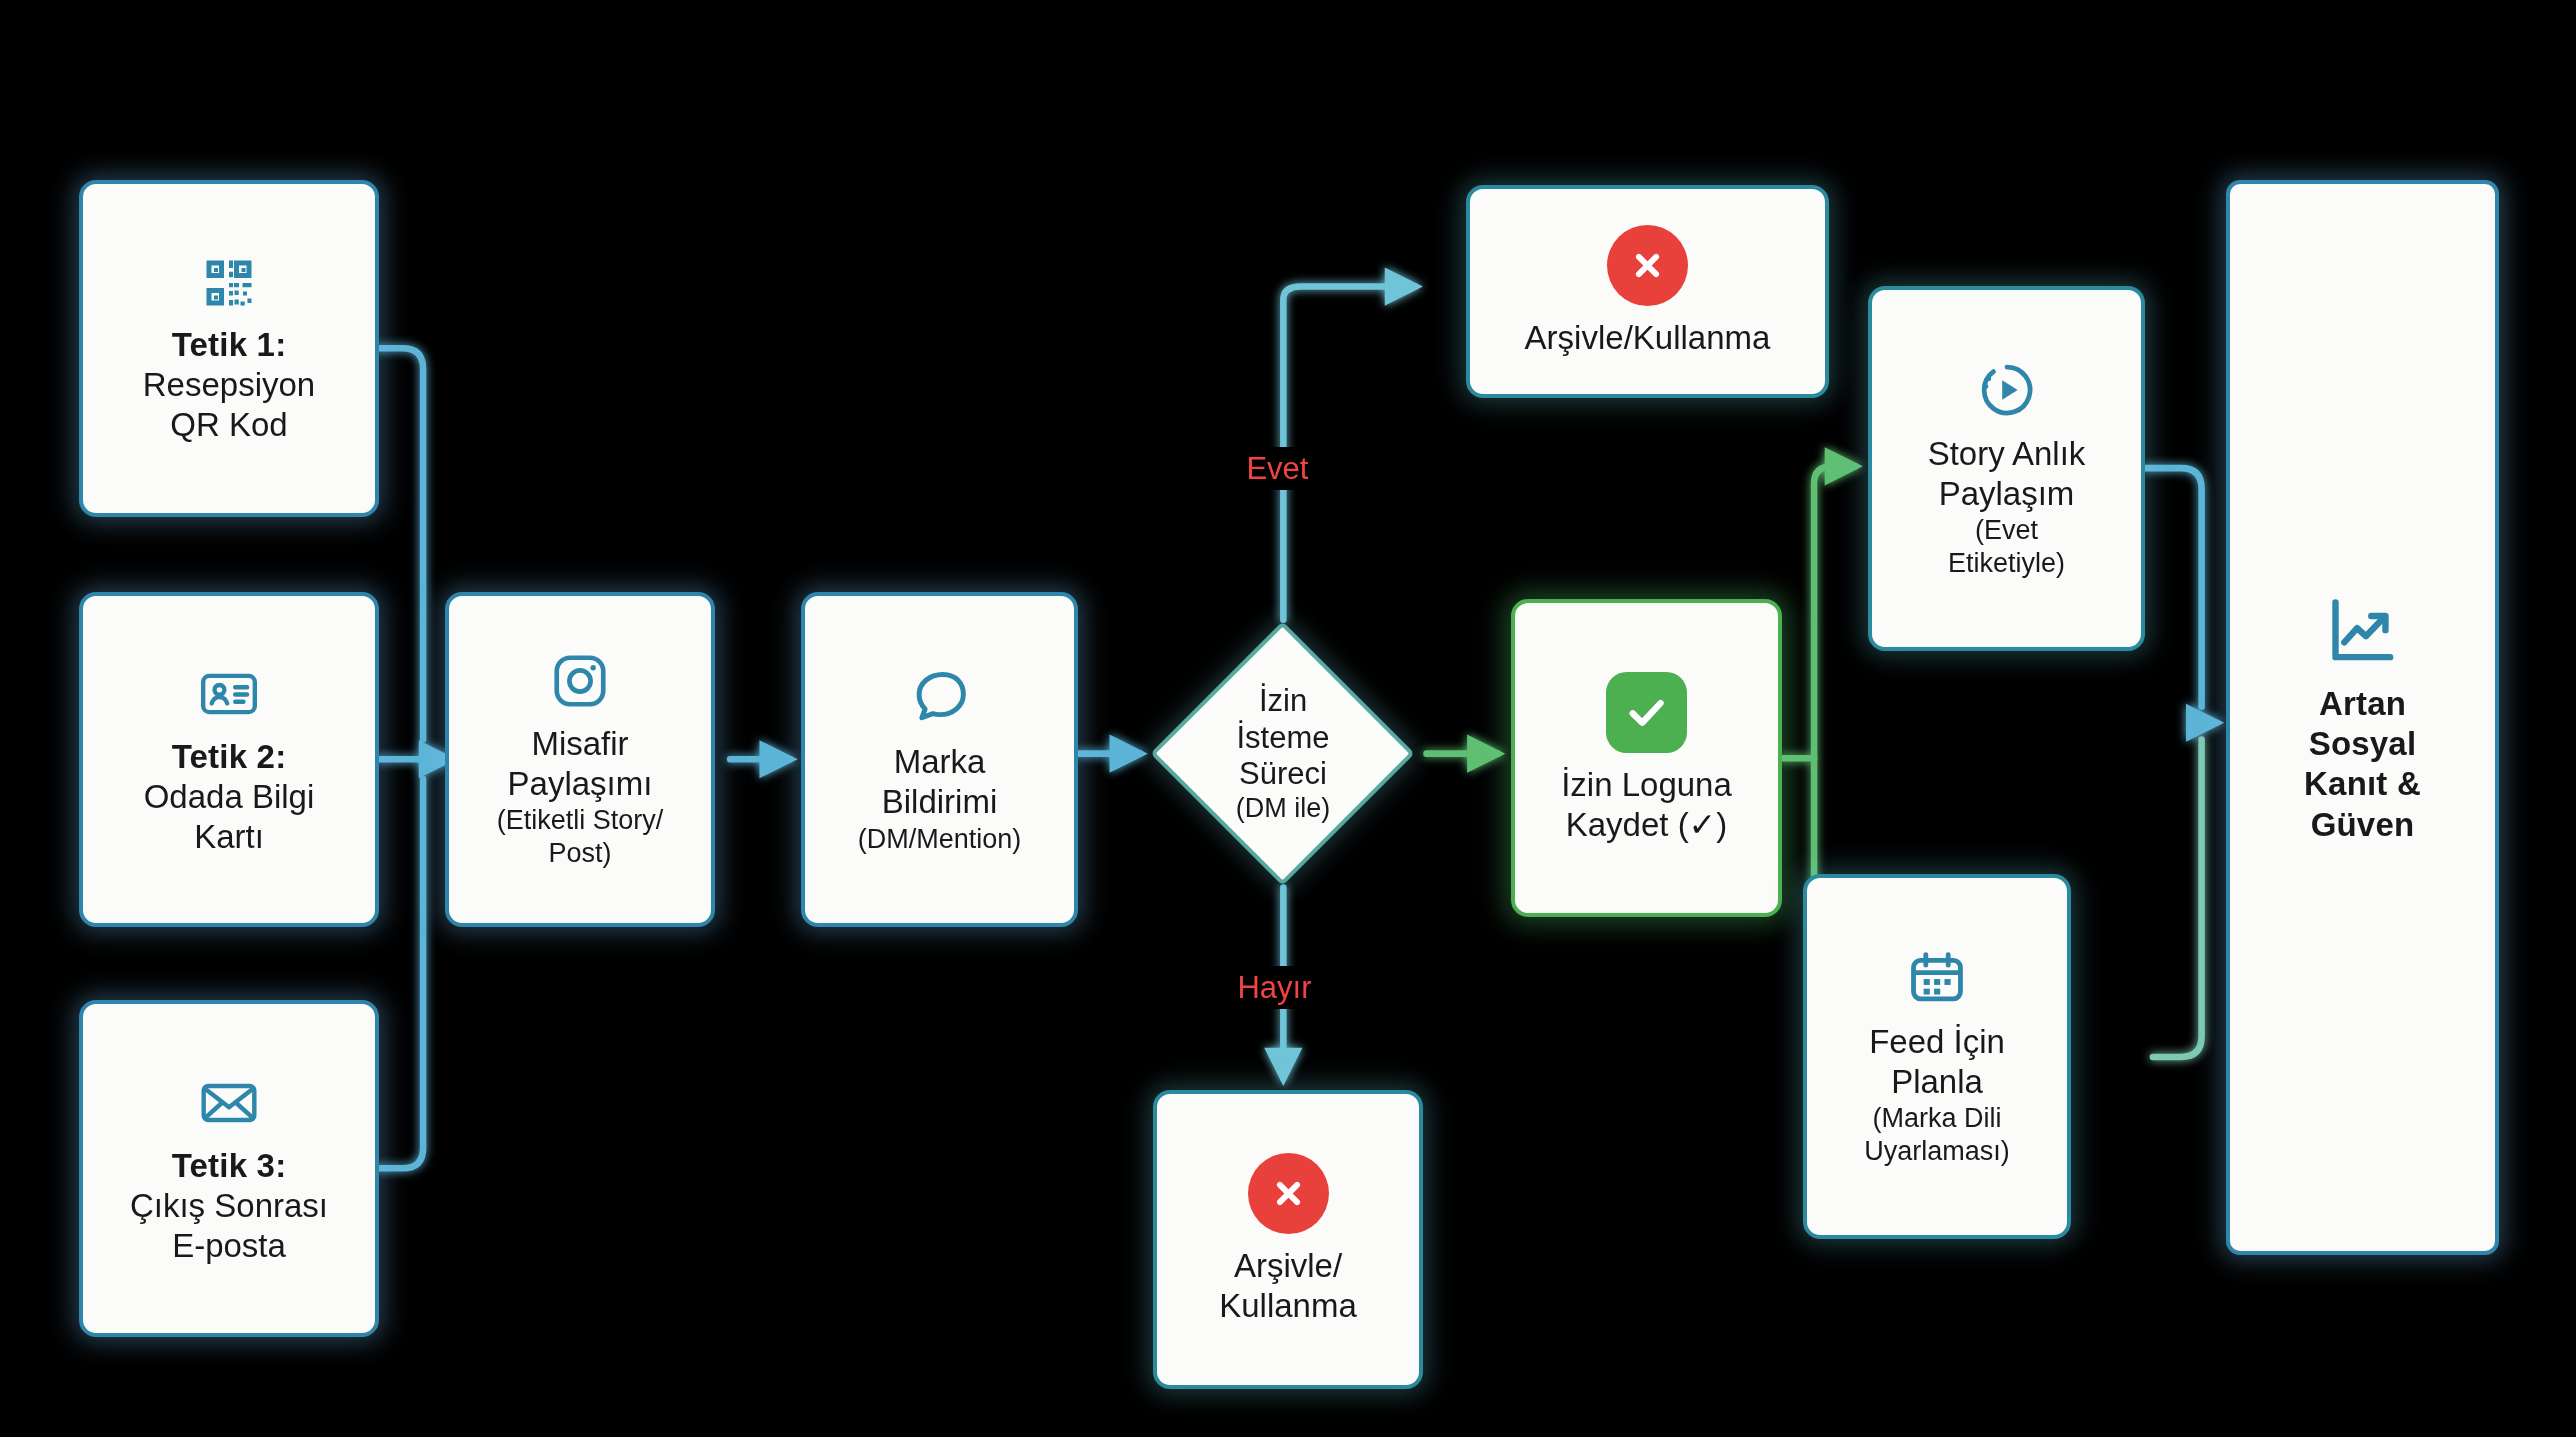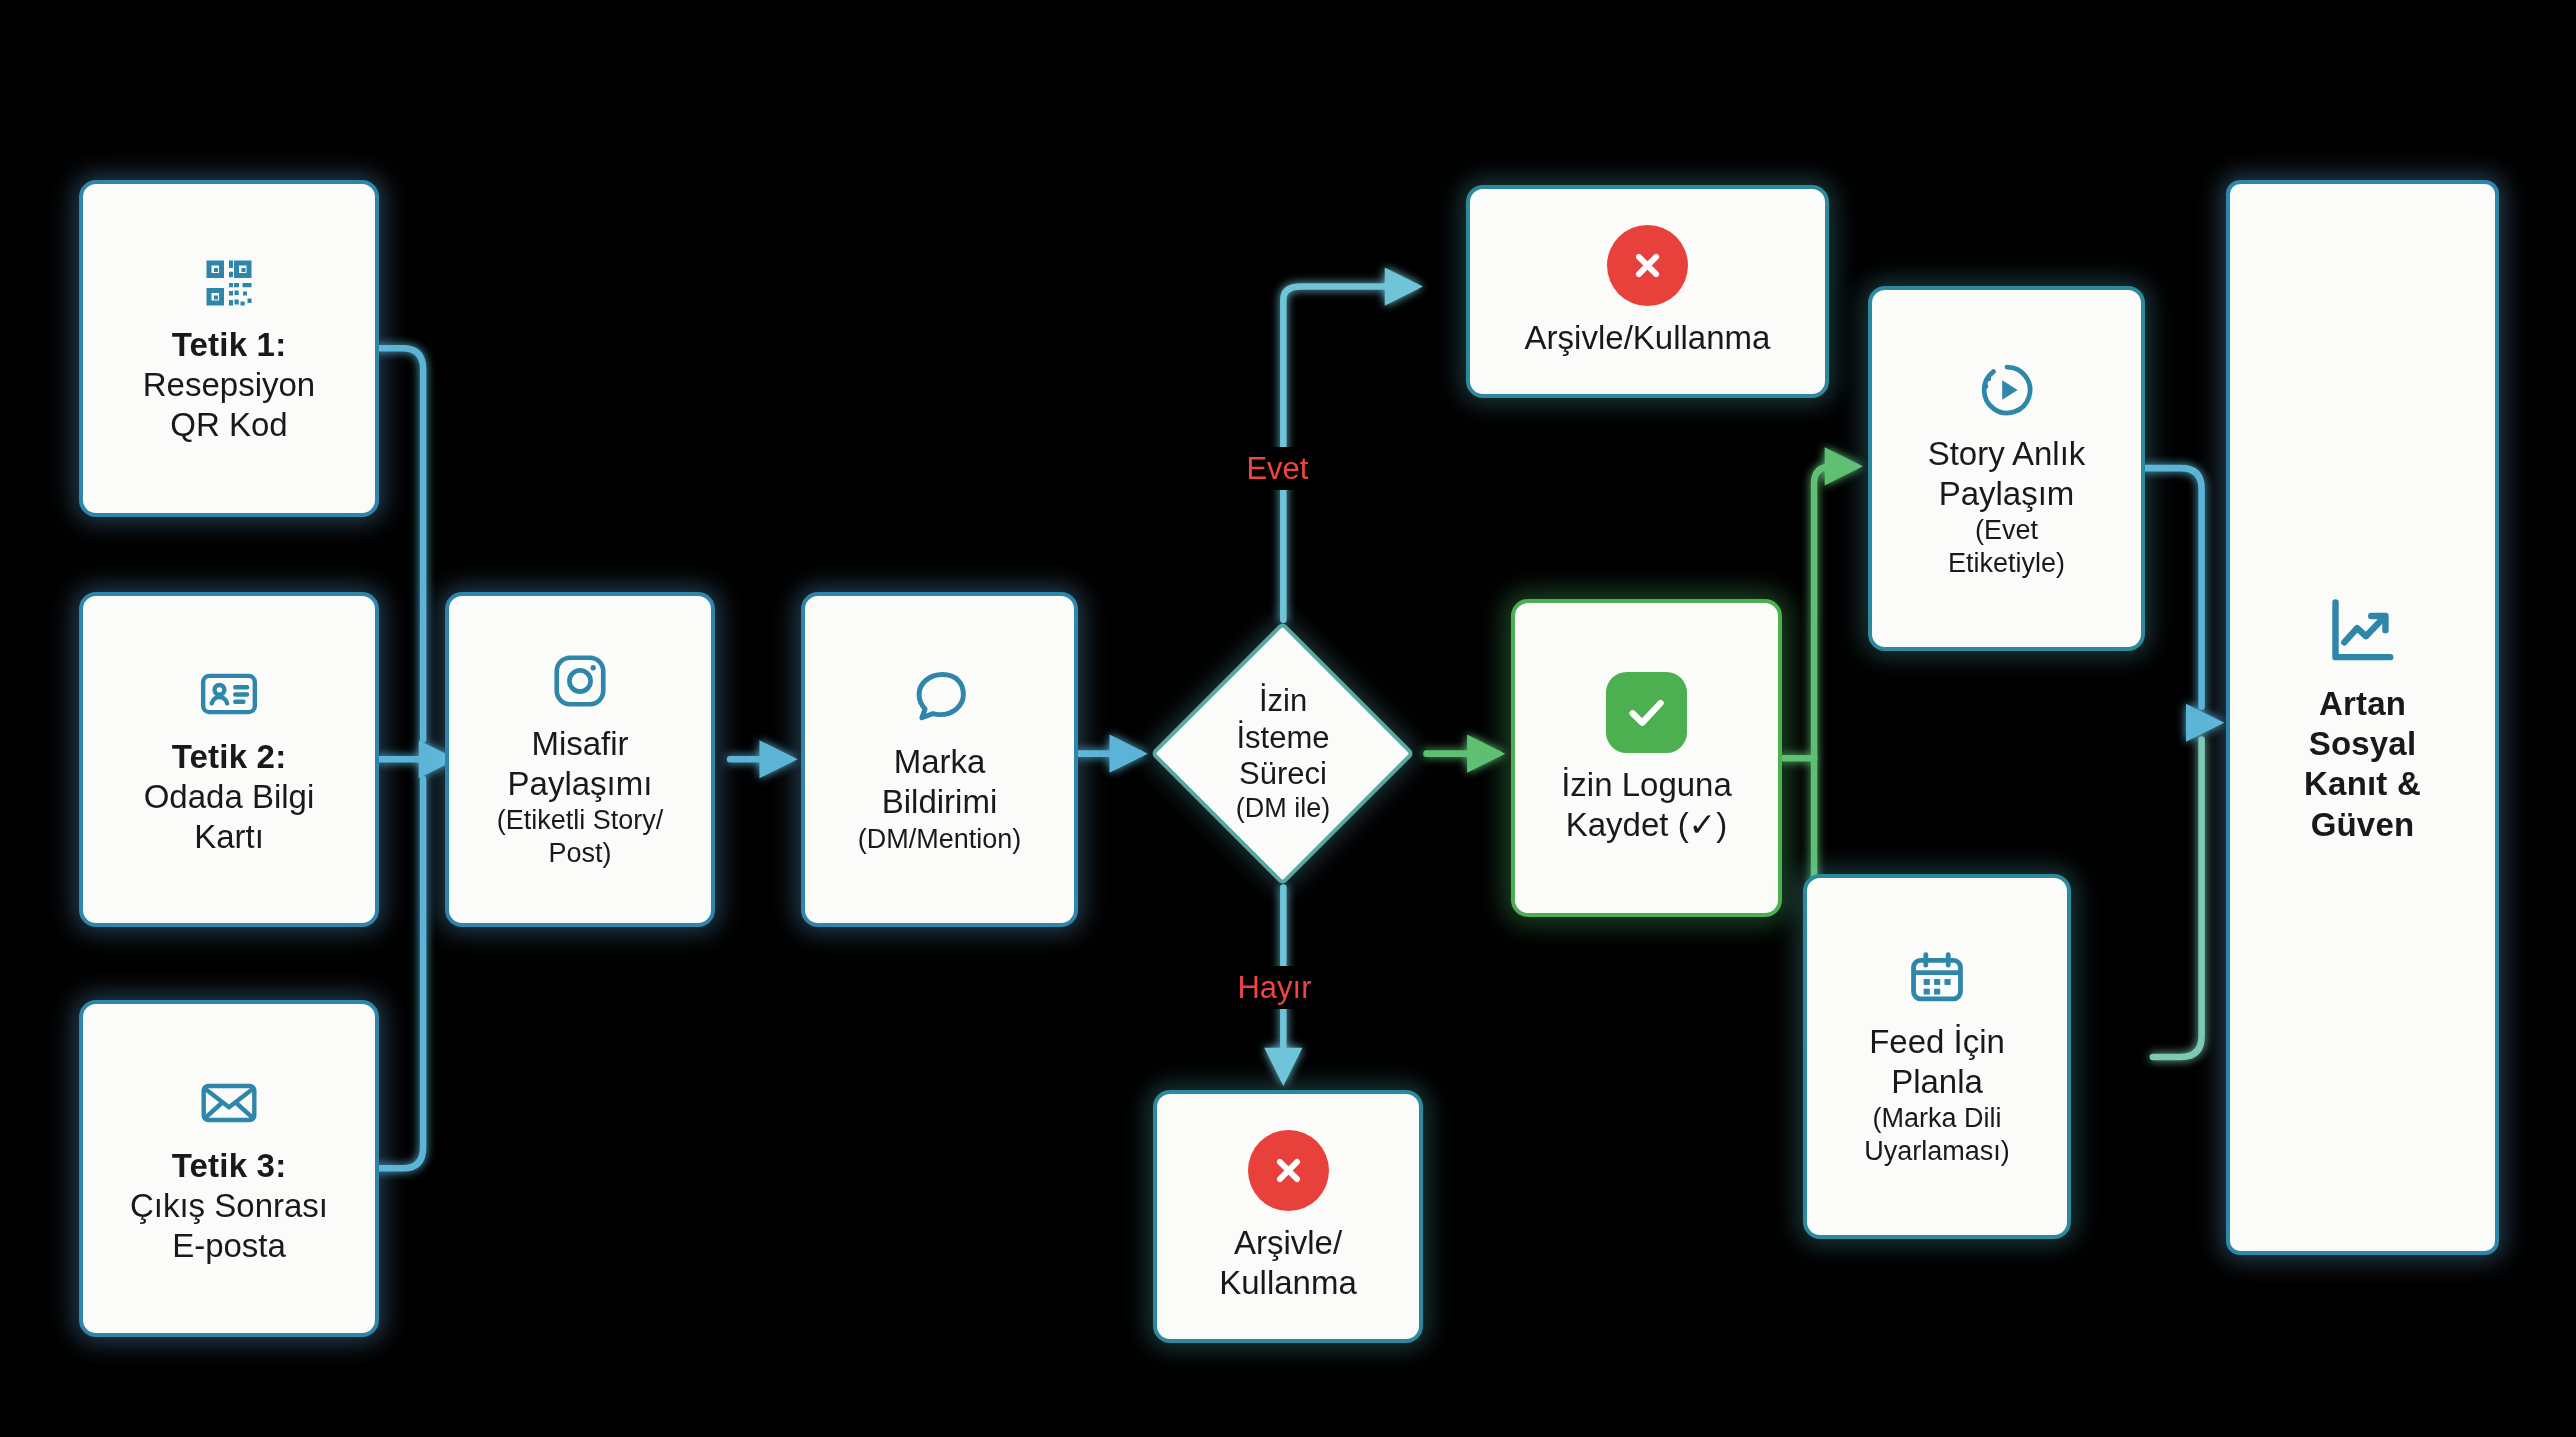--- a/index.html
+++ b/index.html
@@ -45,21 +45,21 @@
   .lines  { display:flex; flex-direction:column; align-items:center; gap:1.9px; }
 
   
   #n-trigger1 { left: 79px;  top: 180px;  width: 300px; height: 337px; }
   #n-trigger2 { left: 79px;  top: 592px;  width: 300px; height: 335px; }
   #n-trigger3 { left: 79px;  top: 1000px; width: 300px; height: 337px; }
   #n-guest    { left: 445px; top: 592px;  width: 270px; height: 335px; }
   #n-brand    { left: 801px; top: 592px;  width: 277px; height: 335px; }
   #n-consent  { left: 1511px;top: 599px;  width: 271px; height: 318px; justify-content: center; }
   #n-archive-top { left: 1427px; top: 185px;  width: 363px; height: 213px; margin-left: 39px; }
-  #n-archive-bot { left: 1153px; top: 1090px; width: 270px; height: 253px; }
+  #n-archive-bot { left: 1153px; top: 1090px; width: 270px; height: 299px; }
   #n-story    { left: 1868px; top: 286px;  width: 277px; height: 365px; }
   #n-feed     { left: 1803px; top: 874px;  width: 268px; height: 365px; }
   #n-outcome  { left: 2226px; top: 180px;  width: 273px; height: 1075px; border-radius: 14px; }
 
   
   #n-decision {
     position: absolute;
     left: 1149px; top: 620px;
     width: 268px; height: 268px;
   }

